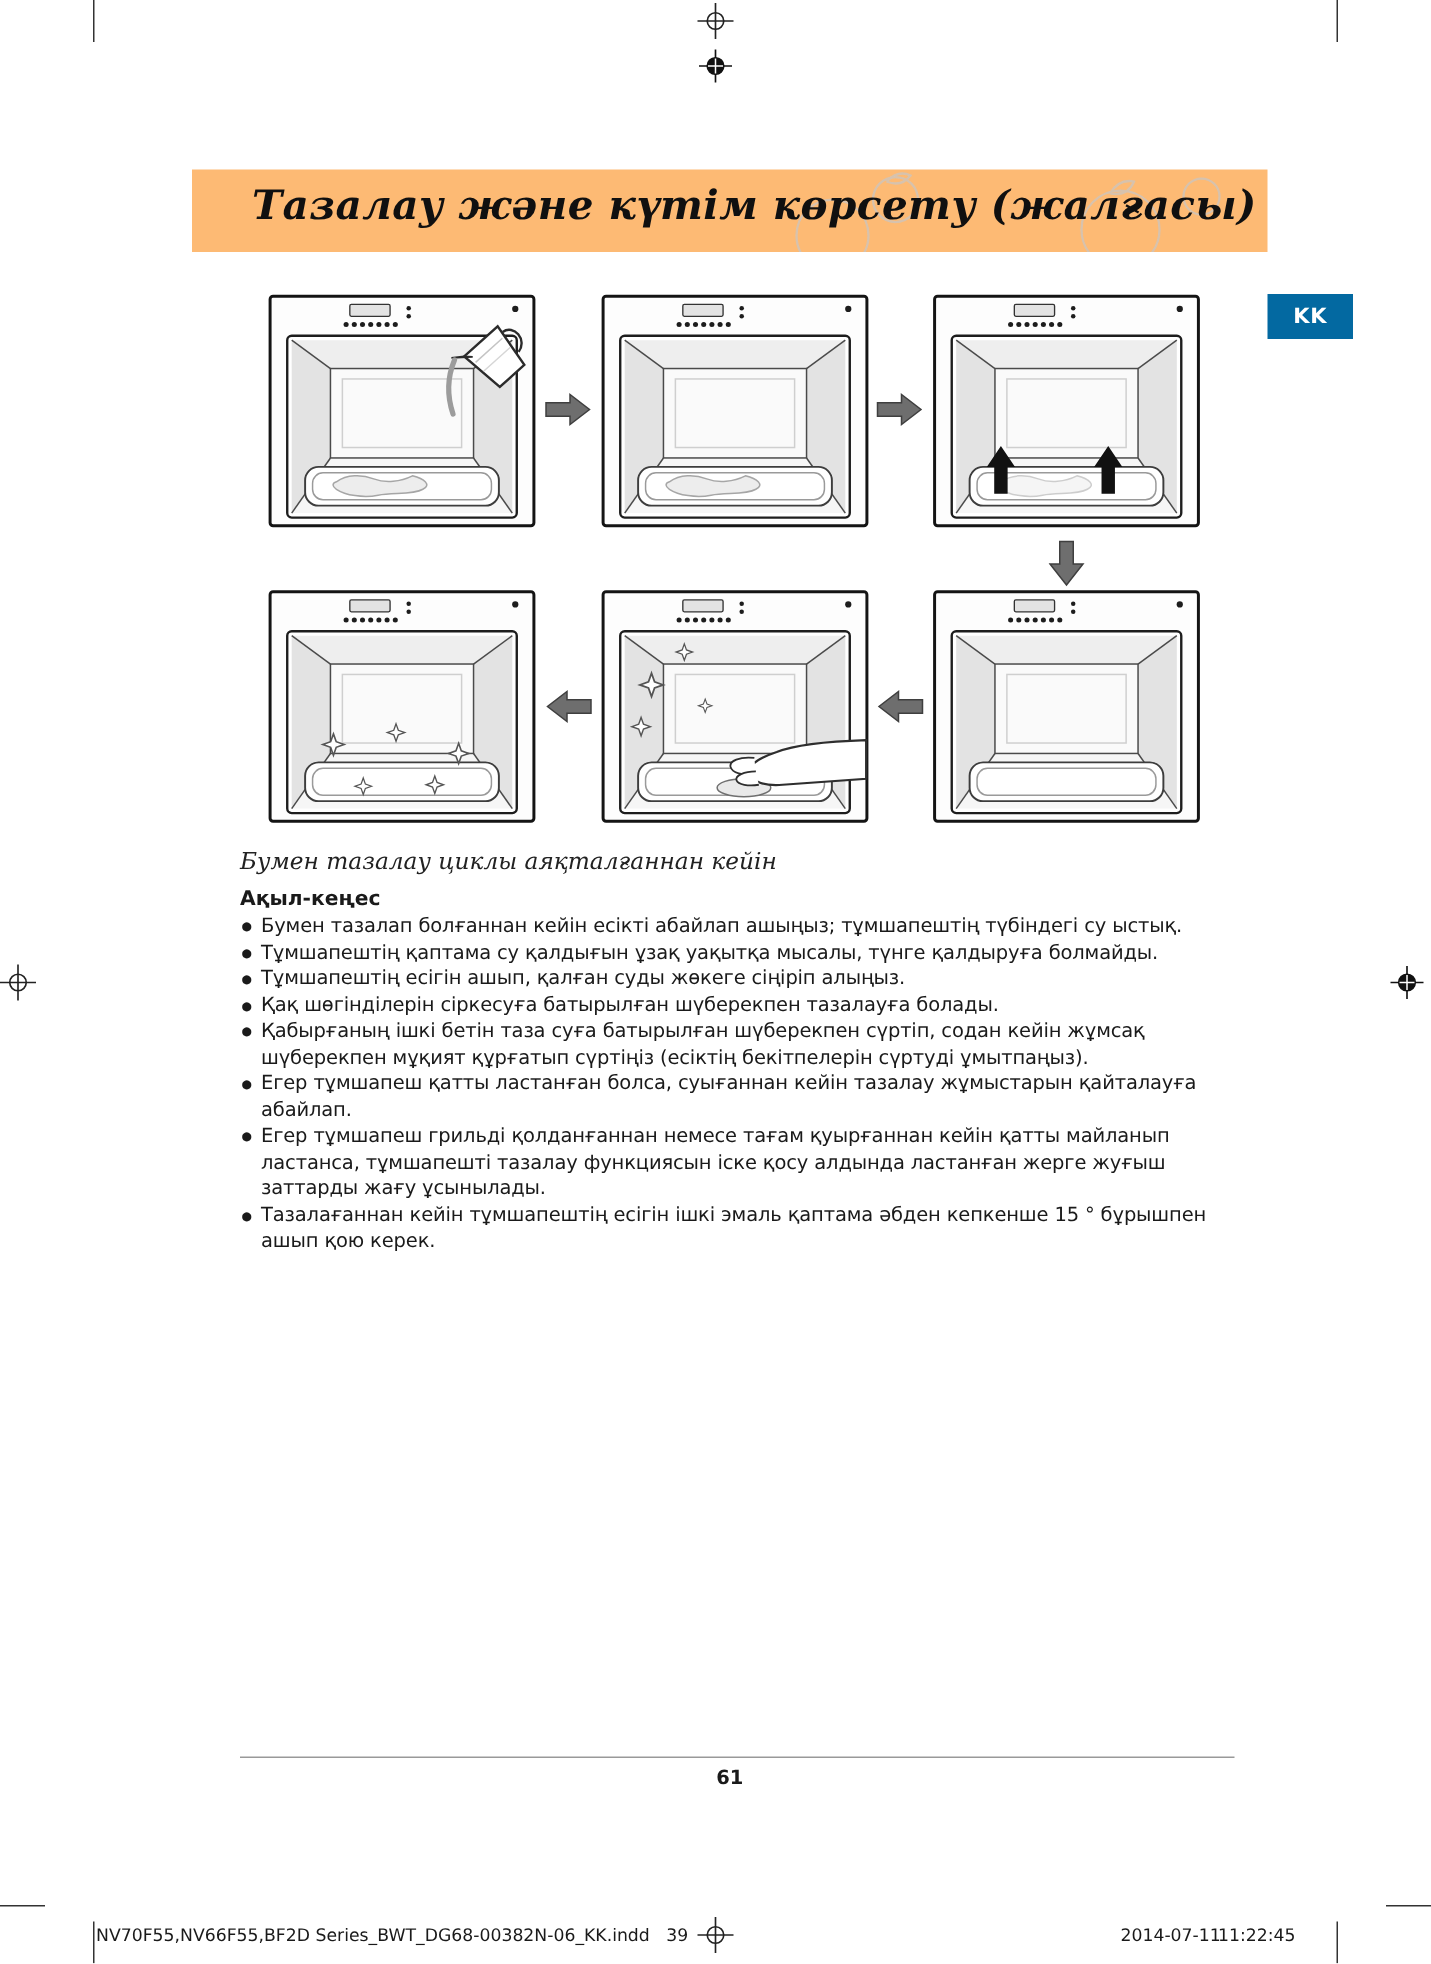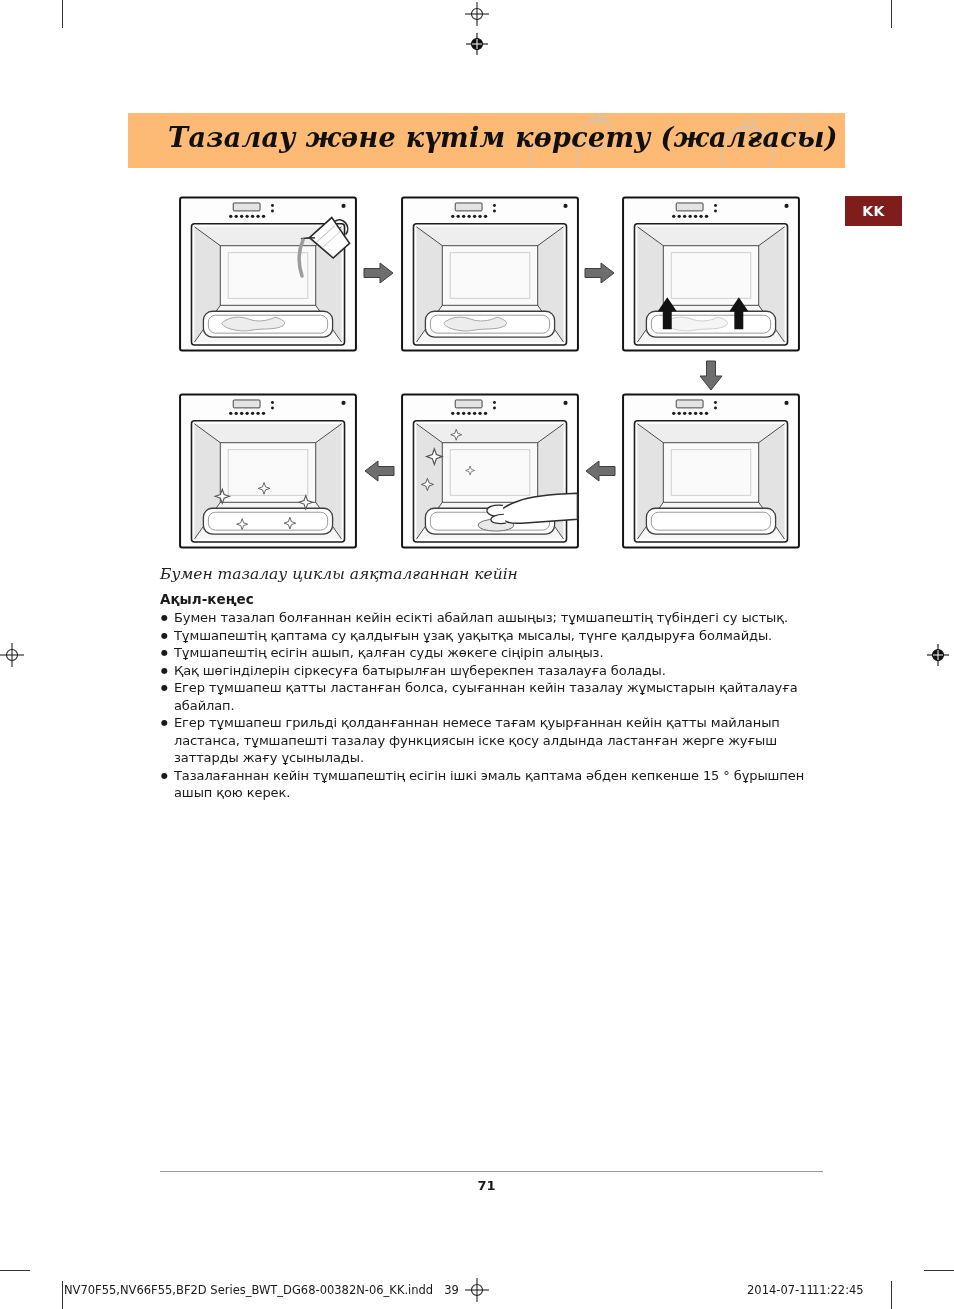--- a/index.html
+++ b/index.html
@@ -1,21 +1,21 @@
 <!DOCTYPE html>
 <html><head>
 <meta charset="utf-8">
 <style>
   *{box-sizing:border-box;margin:0;padding:0}
   body{background:#ffffff;font-family:"DejaVu Sans","Liberation Sans",sans-serif;color:#1a1a1a}
   .page{position:relative;width:954px;height:1309px;background:#fff;overflow:hidden}
   .titlebar{position:absolute;left:128px;top:113px;width:717px;height:55px;background:#fdba74;overflow:hidden}
   .titlebar h1{position:absolute;left:40px;top:9px;font-family:"DejaVu Serif","Liberation Serif",serif;
     font-style:italic;font-weight:bold;font-size:27px;letter-spacing:.3px;color:#101010;white-space:nowrap}
-  .badge{position:absolute;left:845px;top:196px;width:57px;height:30px;background:#7f1d1d;color:#fff;
+  .badge{position:absolute;left:845px;top:196px;width:57px;height:30px;background:#0369a1;color:#fff;
     font-weight:bold;font-size:14px;display:flex;align-items:center;justify-content:center;letter-spacing:.5px}
   .oven{position:absolute;width:180px;height:157px}
   .flow{position:absolute}
   .caption{position:absolute;left:160px;top:565px;font-family:"DejaVu Serif","Liberation Serif",serif;
     font-style:italic;font-size:15.5px;color:#222;white-space:nowrap}
   .tips-heading{position:absolute;left:160px;top:591px;font-size:13.5px;font-weight:bold}
   .tips{position:absolute;left:160px;top:609px;width:678px;list-style:none}
   .tips li{position:relative;padding-left:14px;font-size:13px;line-height:17.5px;letter-spacing:-.1px}
   .tips li::before{content:"●";position:absolute;left:1px;top:0;font-size:8px;line-height:17.5px}
   .pagenum-rule{position:absolute;left:160px;top:1171px;width:663px;height:1px;background:#999}
@@ -222,25 +222,26 @@
   </div>
 
   <p class="caption">Бумен тазалау циклы аяқталғаннан кейін</p>
   <h2 class="tips-heading">Ақыл-кеңес</h2>
 
   <ul class="tips">
     <li>Бумен тазалап болғаннан кейін есікті абайлап ашыңыз; тұмшапештің түбіндегі су ыстық.</li>
     <li>Тұмшапештің қаптама су қалдығын ұзақ уақытқа мысалы, түнге қалдыруға болмайды.</li>
     <li>Тұмшапештің есігін ашып, қалған суды жөкеге сіңіріп алыңыз.</li>
     <li>Қақ шөгінділерін сіркесуға батырылған шүберекпен тазалауға болады.</li>
+    <li>Қабырғаның ішкі бетін таза суға батырылған шүберекпен сүртіп, содан кейін жұмсақ шүберекпен мұқият құрғатып сүртіңіз (есіктің бекітпелерін сүртуді ұмытпаңыз).</li>
     <li>Егер тұмшапеш қатты ластанған болса, суығаннан кейін тазалау жұмыстарын қайталауға абайлап.</li>
     <li>Егер тұмшапеш грильді қолданғаннан немесе тағам қуырғаннан кейін қатты майланып ластанса, тұмшапешті тазалау функциясын іске қосу алдында ластанған жерге жуғыш заттарды жағу ұсынылады.</li>
     <li>Тазалағаннан кейін тұмшапештің есігін ішкі эмаль қаптама әбден кепкенше 15 ° бұрышпен ашып қою керек.</li>
   </ul>
 
   <div class="pagenum-rule"></div>
-  <div class="pagenum">71</div>
+  <div class="pagenum">61</div>
 
   <div class="footer-left">NV70F55,NV66F55,BF2D Series_BWT_DG68-00382N-06_KK.indd&nbsp;&nbsp;&nbsp;39</div>
   <div class="footer-date">2014-07-11</div>
   <div class="footer-time">11:22:45</div>
 
 </div>
 
 </body></html>

